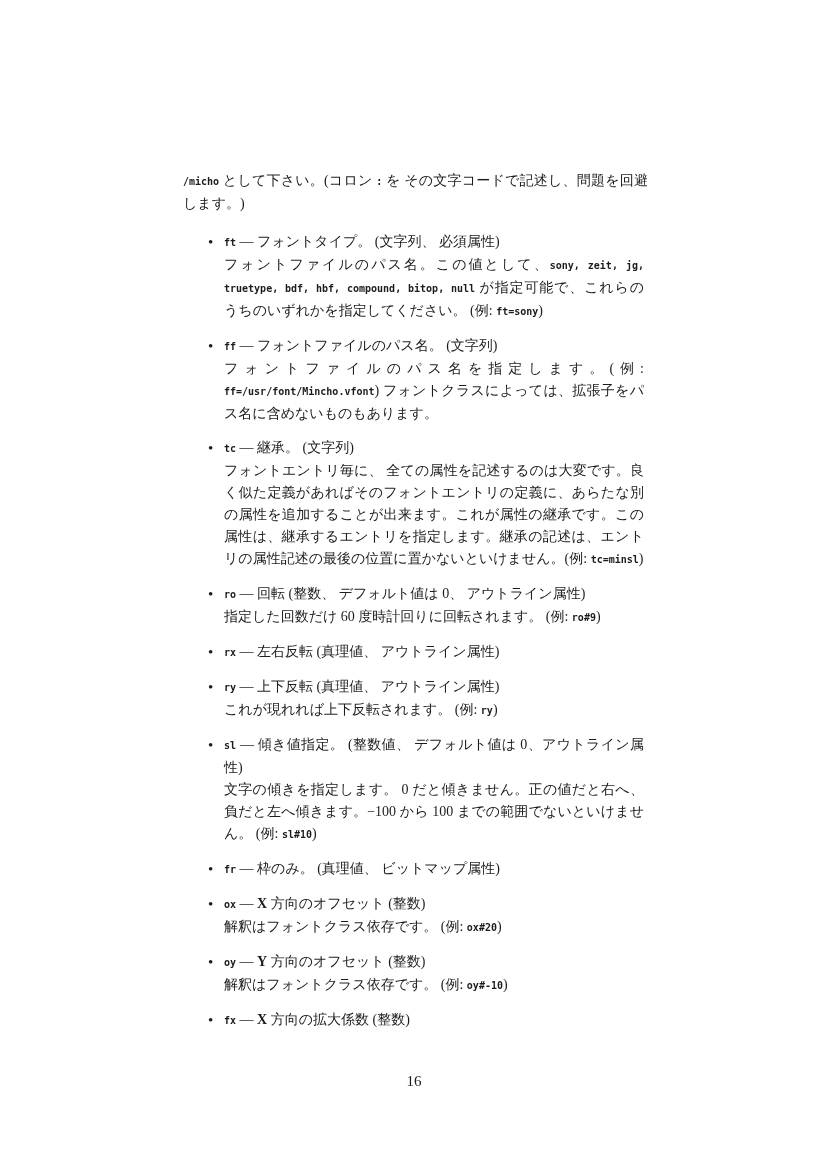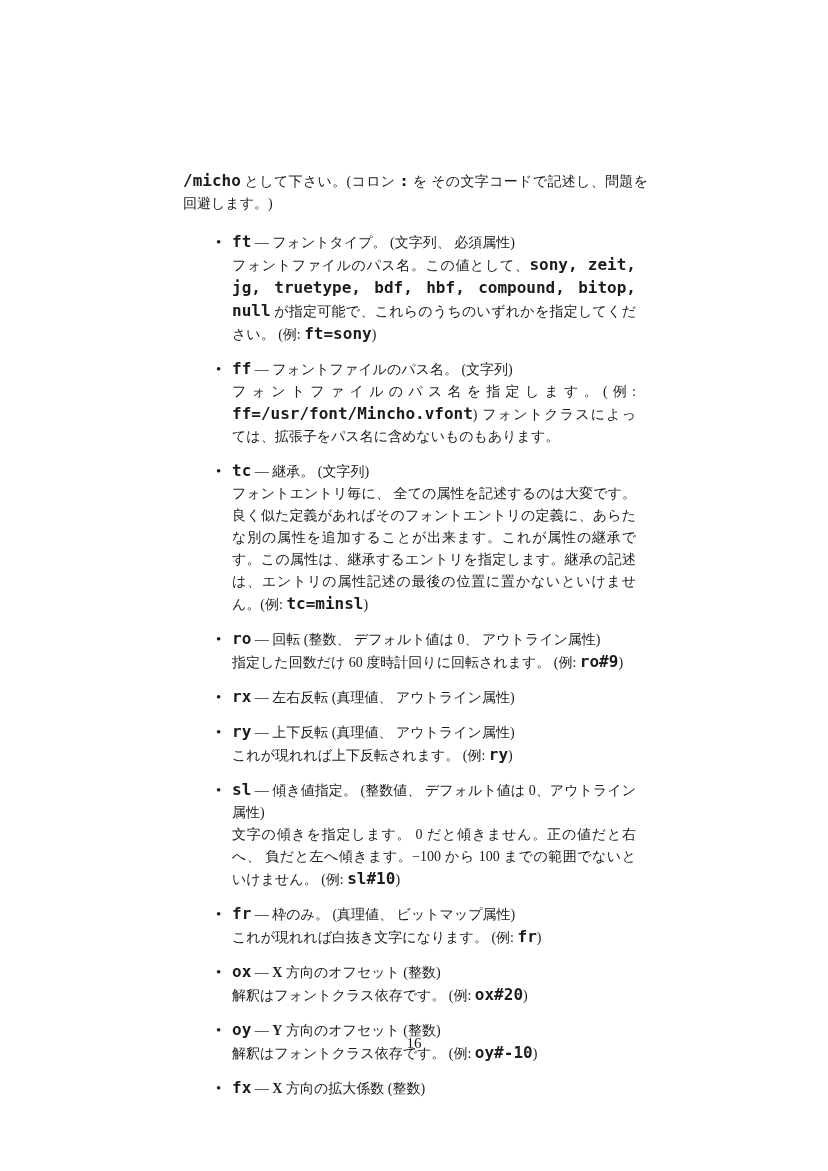--- a/index.html
+++ b/index.html
@@ -23,21 +23,21 @@
     left: 183px;
     top: 170px;
     width: 465px;
   }
   .intro {
     text-align: justify;
     margin: 0 0 16px 0;
   }
   ul.attr-list {
     list-style: none;
-    margin: 12px;
+    margin: 4px;
     padding: 0;
   }
   ul.attr-list li {
     position: relative;
     padding-left: 37px;
     margin-bottom: 12px;
   }
   ul.attr-list li::before {
     content: "\2022";
     position: absolute;
@@ -45,28 +45,28 @@
     top: 0;
     font-size: 15px;
     color: #1c1c1c;
   }
   .head, .ibody {
     text-align: justify;
   }
   .code {
     font-family: "DejaVu Sans Mono", "Liberation Mono", monospace;
     font-weight: bold;
-    font-size: 16px;
+    font-size: 10px;
   }
   .boldrm {
     font-weight: bold;
   }
   .footer {
     position: absolute;
-    top: 1032px;
+    top: 1070px;
     left: 0;
     width: 828px;
     text-align: center;
     font-size: 15px;
   }
 </style>
 </head>
 <body>
 
 <div class="page">
@@ -95,21 +95,20 @@
         <li>
           <div class="head"><span class="code">ry</span><span class="plain"> — 上下反転 (真理値、 アウトライン属性)</span></div>
           <div class="ibody"><span class="plain">これが現れれば上下反転されます。 (例: </span><span class="code">ry</span><span class="plain">)</span></div>
         </li>
         <li>
           <div class="head"><span class="code">sl</span><span class="plain"> — 傾き値指定。 (整数値、 デフォルト値は 0、アウトライン属性)</span></div>
           <div class="ibody"><span class="plain">文字の傾きを指定します。 0 だと傾きません。正の値だと右へ、 負だと左へ傾きます。−100 から 100 までの範囲でないといけません。 (例: </span><span class="code">sl#10</span><span class="plain">)</span></div>
         </li>
         <li>
           <div class="head"><span class="code">fr</span><span class="plain"> — 枠のみ。 (真理値、 ビットマップ属性)</span></div>
-          <div class="ibody"><span class="plain">これが現れれば白抜き文字になります。 (例: </span><span class="code">fr</span><span class="plain">)</span></div>
         </li>
         <li>
           <div class="head"><span class="code">ox</span><span class="plain"> — </span><span class="boldrm">X</span><span class="plain"> 方向のオフセット (整数)</span></div>
           <div class="ibody"><span class="plain">解釈はフォントクラス依存です。 (例: </span><span class="code">ox#20</span><span class="plain">)</span></div>
         </li>
         <li>
           <div class="head"><span class="code">oy</span><span class="plain"> — </span><span class="boldrm">Y</span><span class="plain"> 方向のオフセット (整数)</span></div>
           <div class="ibody"><span class="plain">解釈はフォントクラス依存です。 (例: </span><span class="code">oy#-10</span><span class="plain">)</span></div>
         </li>
         <li>

